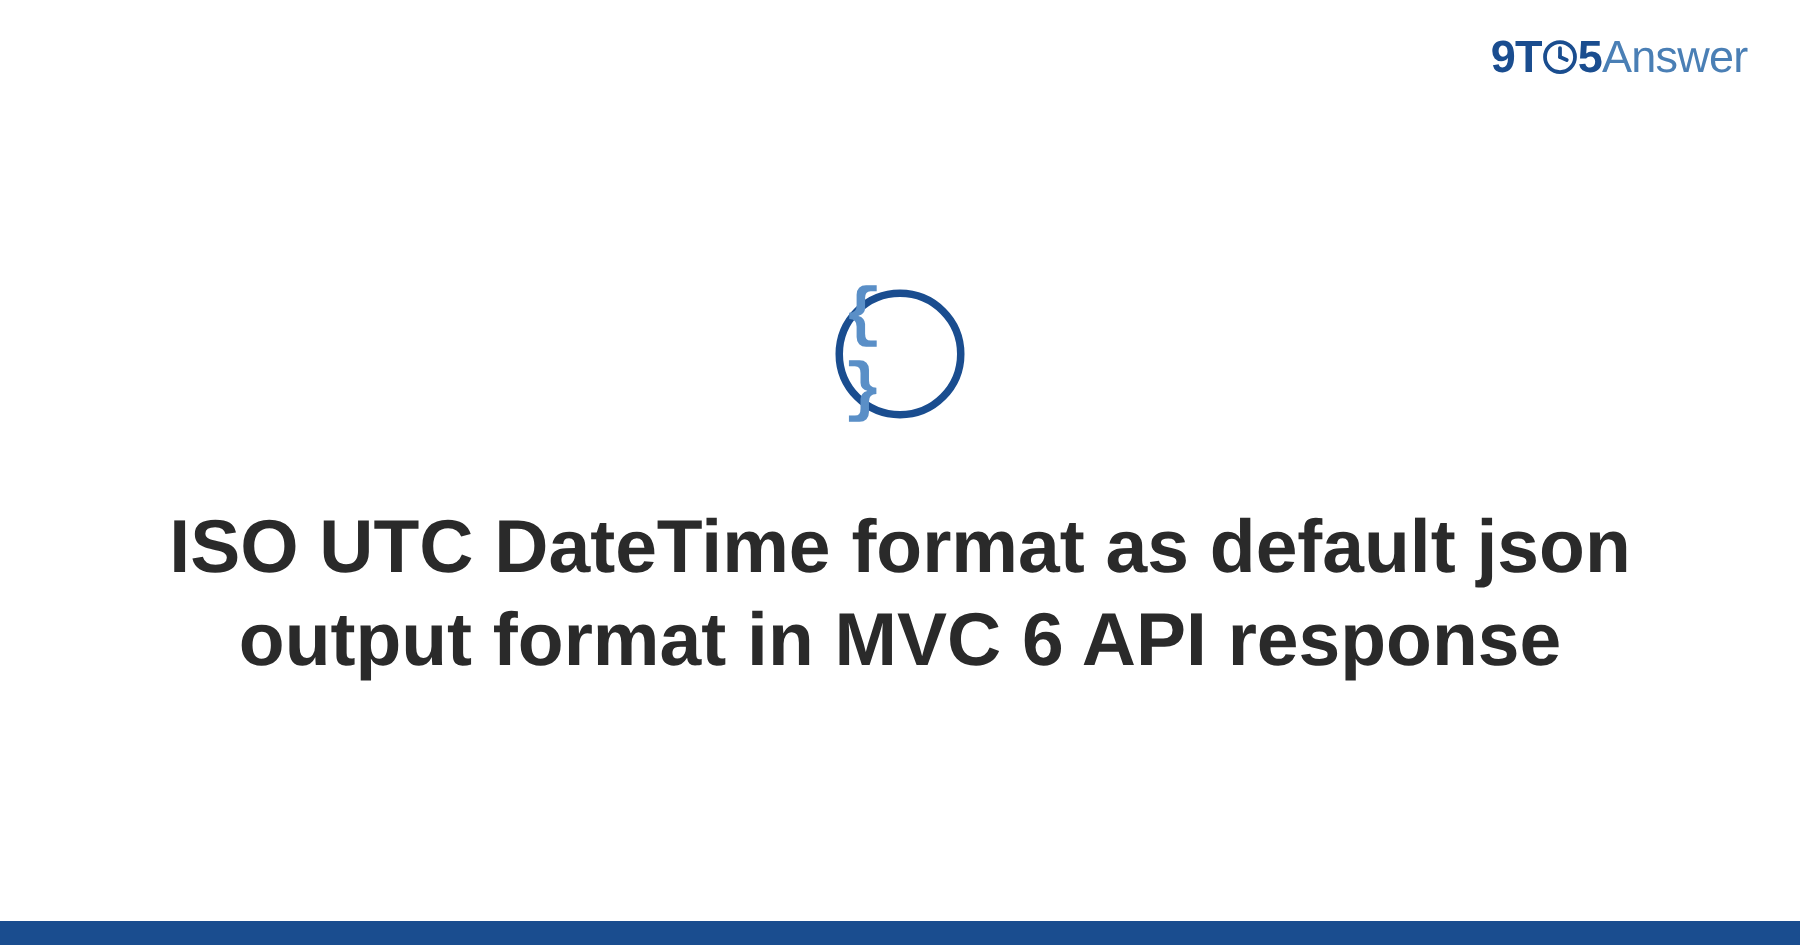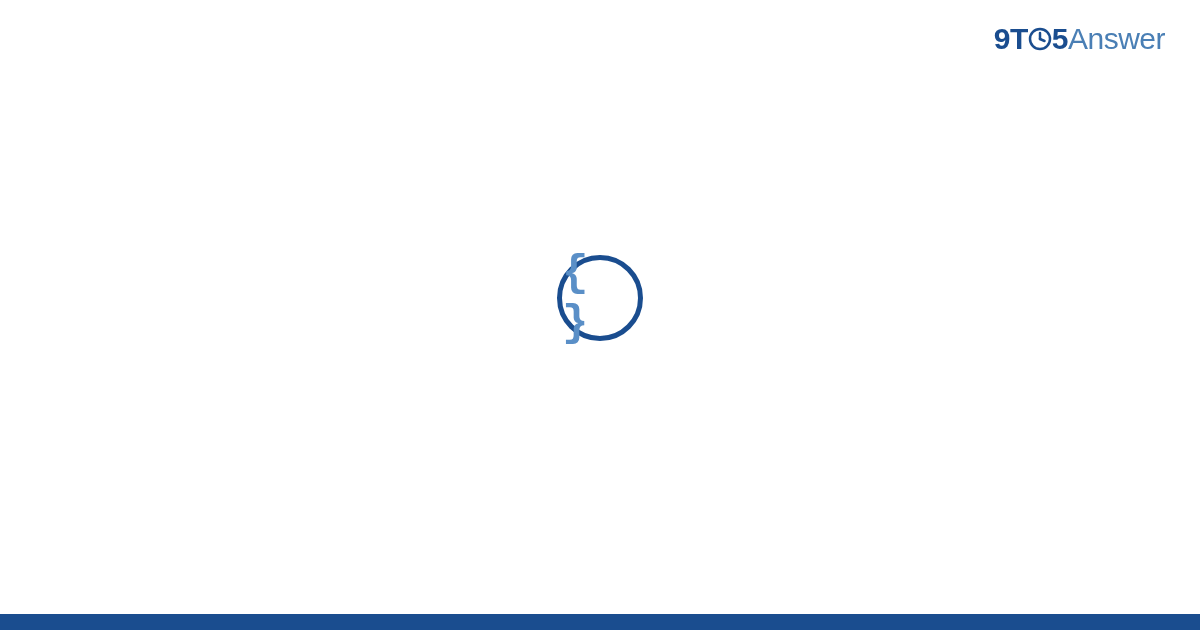--- a/index.html
+++ b/index.html
@@ -97,15 +97,16 @@
         <line x1="12" y1="12" x2="16.5" y2="14" stroke="#1a4d8f" stroke-width="2.5" stroke-linecap="round"></line>
       </svg></span><span class="five">5</span><span class="answer">Answer</span>
 </div>
 
 <div class="content">
   <div class="icon-container">
     <div class="icon-ring">
       <span>{ }</span>
     </div>
   </div>
+  <h1 class="title">ISO UTC DateTime format as default json output format in MVC 6 API response</h1>
 </div>
 
 <div class="footer-bar"></div>
 
 </body></html>

